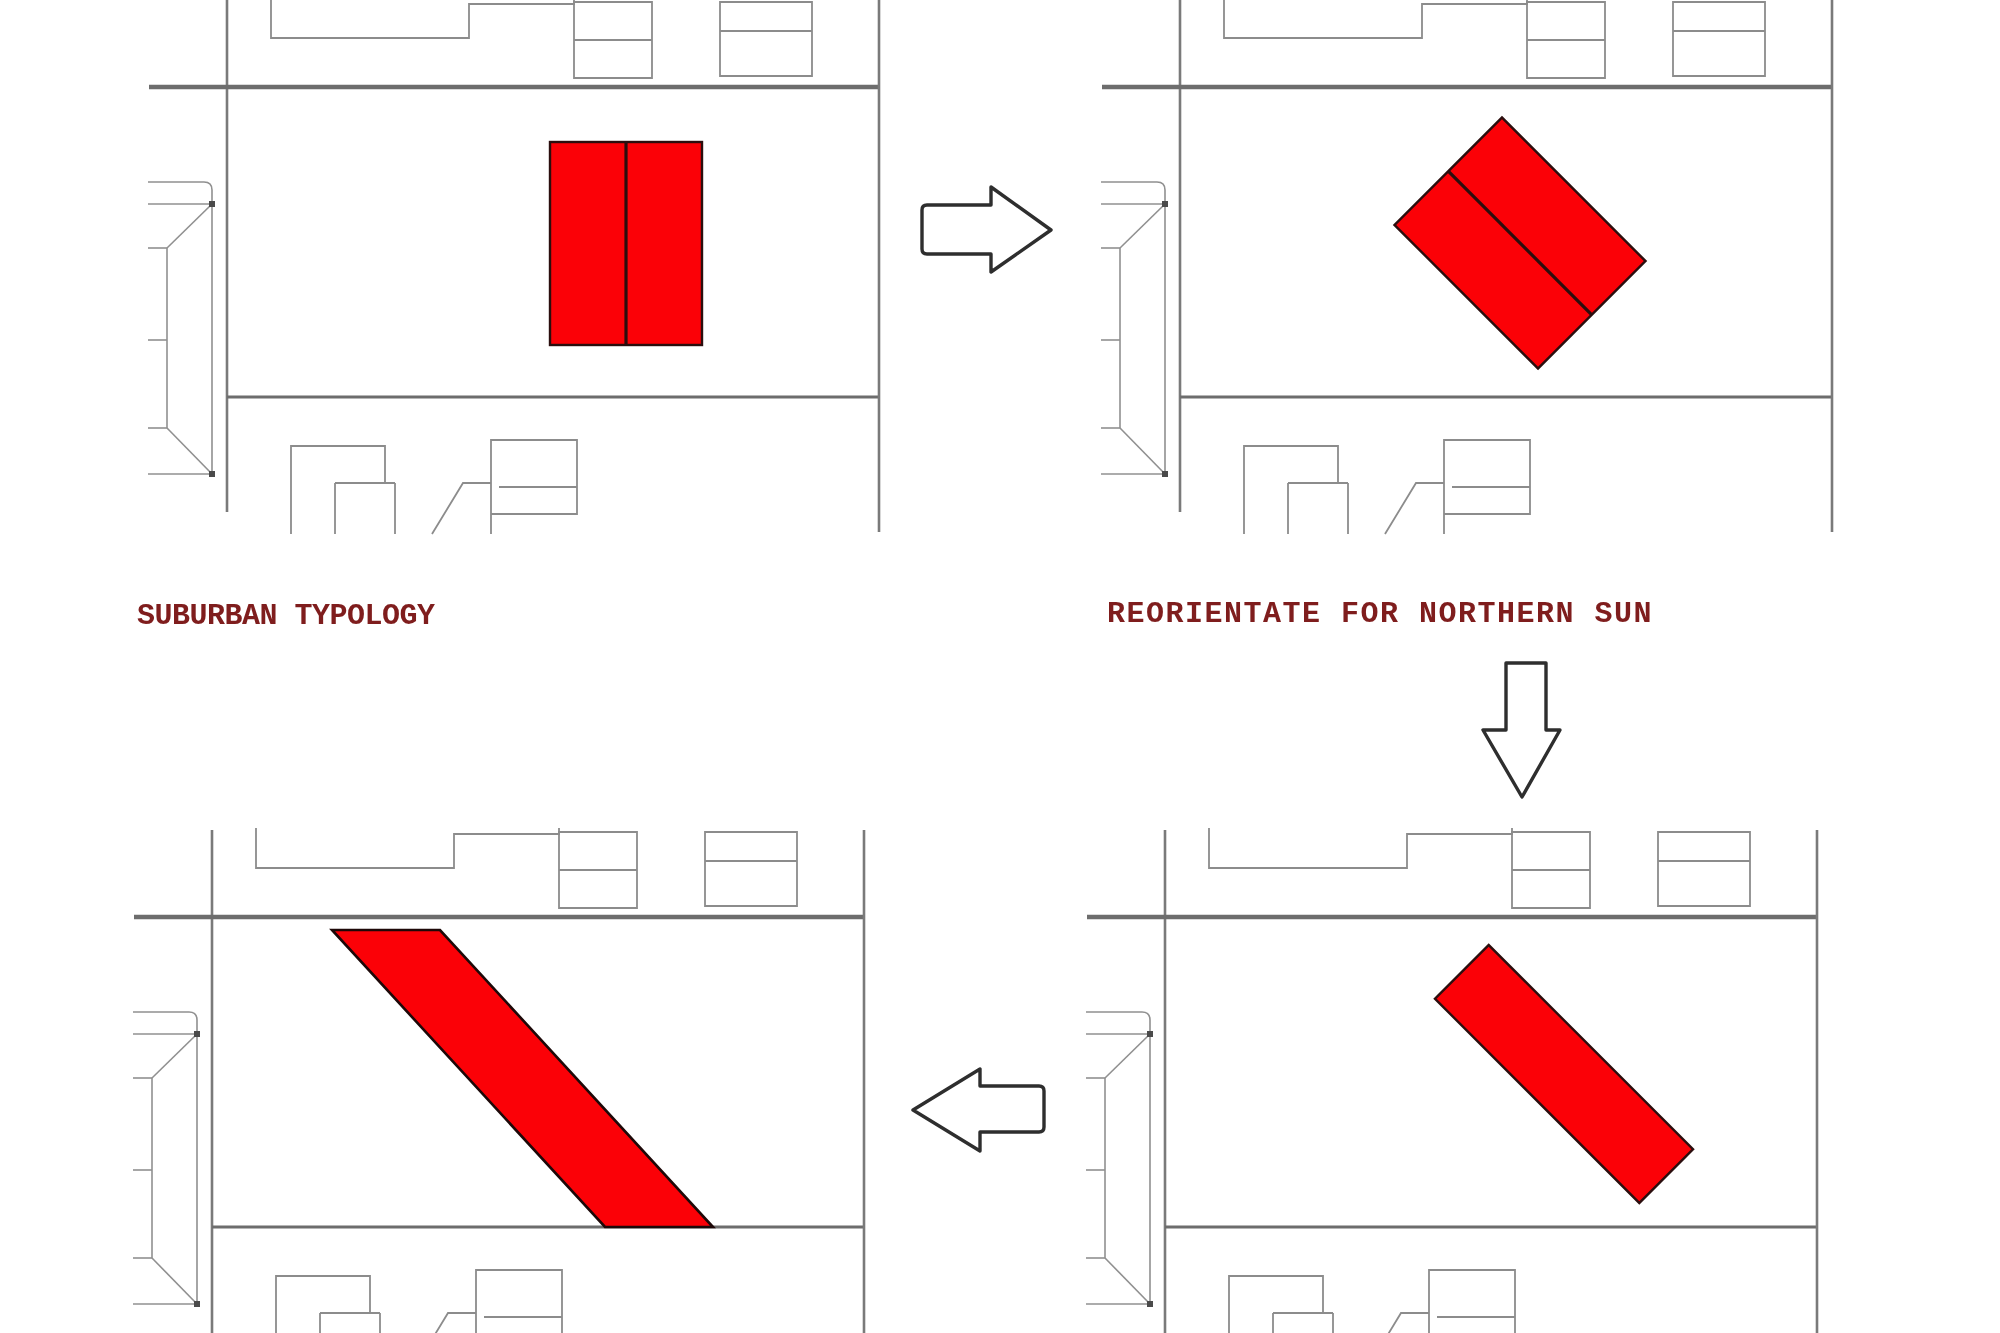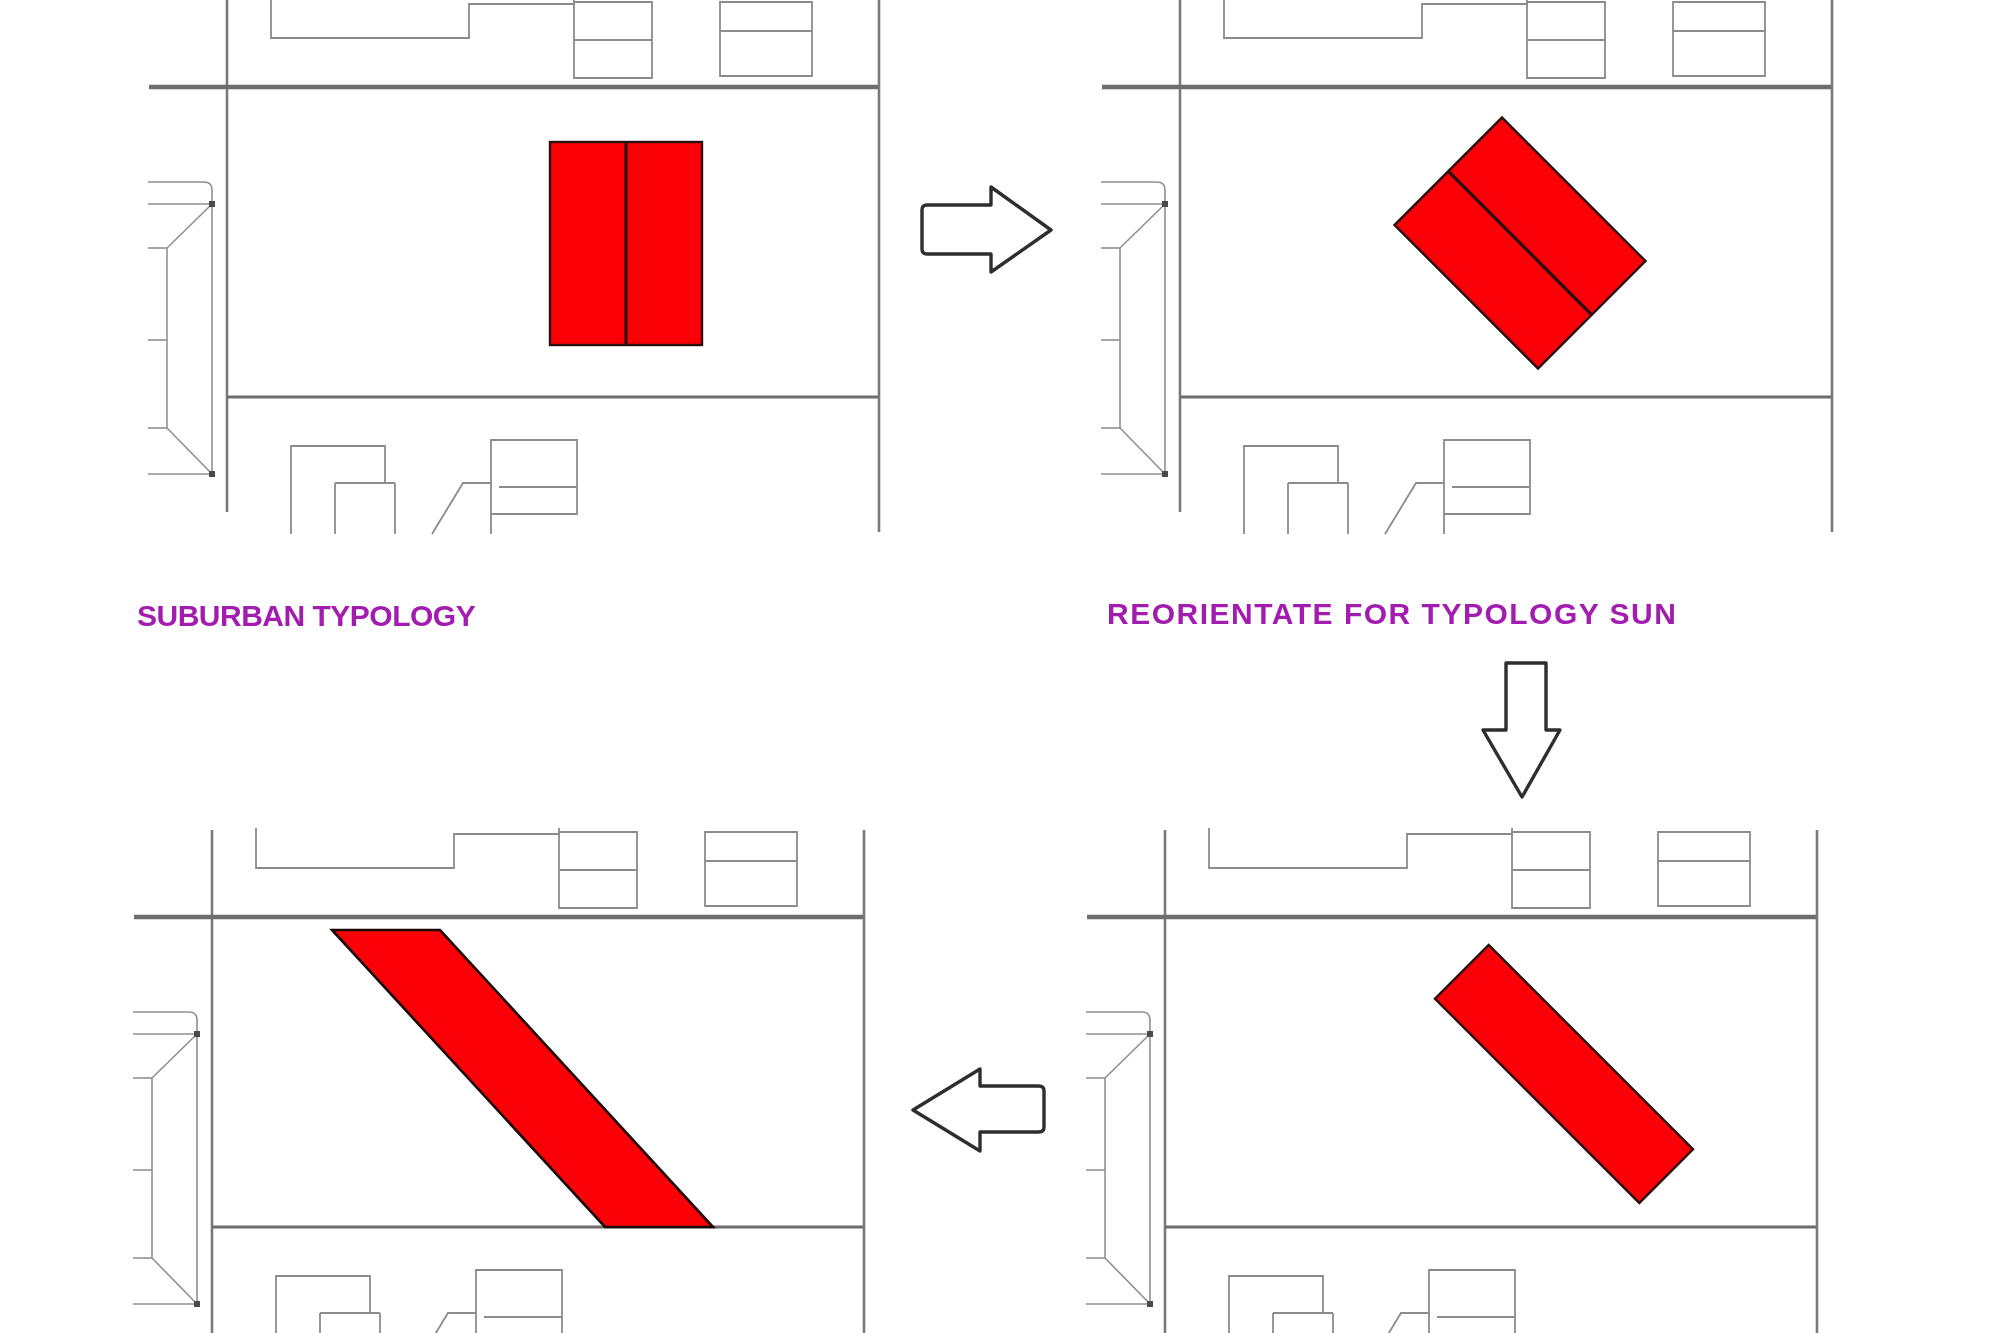--- a/index.html
+++ b/index.html
@@ -3,23 +3,24 @@
 <meta charset="utf-8">
 <style>
   html,body{margin:0;padding:0;background:#ffffff;}
   body{width:2000px;height:1333px;overflow:hidden;font-family:"Liberation Sans",sans-serif;}
   .stage{position:relative;width:2000px;height:1333px;background:#ffffff;}
   .stage svg{position:absolute;left:0;top:0;}
   .caption{
     position:absolute;
     font-size:30px;
     font-weight:700;
-    color:#a21caf;
+    color:#7f1d1d;
     white-space:nowrap;
     line-height:30px;
+    font-family:Liberation Mono, monospace;
   }
   .caption.c1{left:137px;top:601px;letter-spacing:-0.5px;}
   .caption.c2{left:1107px;top:599px;letter-spacing:1.5px;}
 </style>
 </head>
 <body>
 
 <div class="stage">
 
   <svg width="2000" height="1333" viewBox="0 0 2000 1333" xmlns="http://www.w3.org/2000/svg">
@@ -87,15 +88,15 @@
     </g>
 
     <g fill="#ffffff" stroke="#2e2e2e" stroke-width="3.4" stroke-linejoin="round">
       <path d="M927 205 L991 205 L991 187 L1051 230 L991 272 L991 254 L927 254 Q922 254 922 249 V210 Q922 205 927 205 Z"></path>
       <path d="M1506 663 H1546 V730 H1560 L1522 797 L1483 730 H1506 Z"></path>
       <path d="M913 1110 L980 1069 L980 1086 L1039 1086 Q1044 1086 1044 1091 V1127 Q1044 1132 1039 1132 L980 1132 L980 1151 Z"></path>
     </g>
   </svg>
 
   <div class="caption c1">SUBURBAN TYPOLOGY</div>
-  <div class="caption c2">REORIENTATE FOR TYPOLOGY SUN</div>
+  <div class="caption c2">REORIENTATE FOR NORTHERN SUN</div>
 
 </div>
 
 </body></html>

